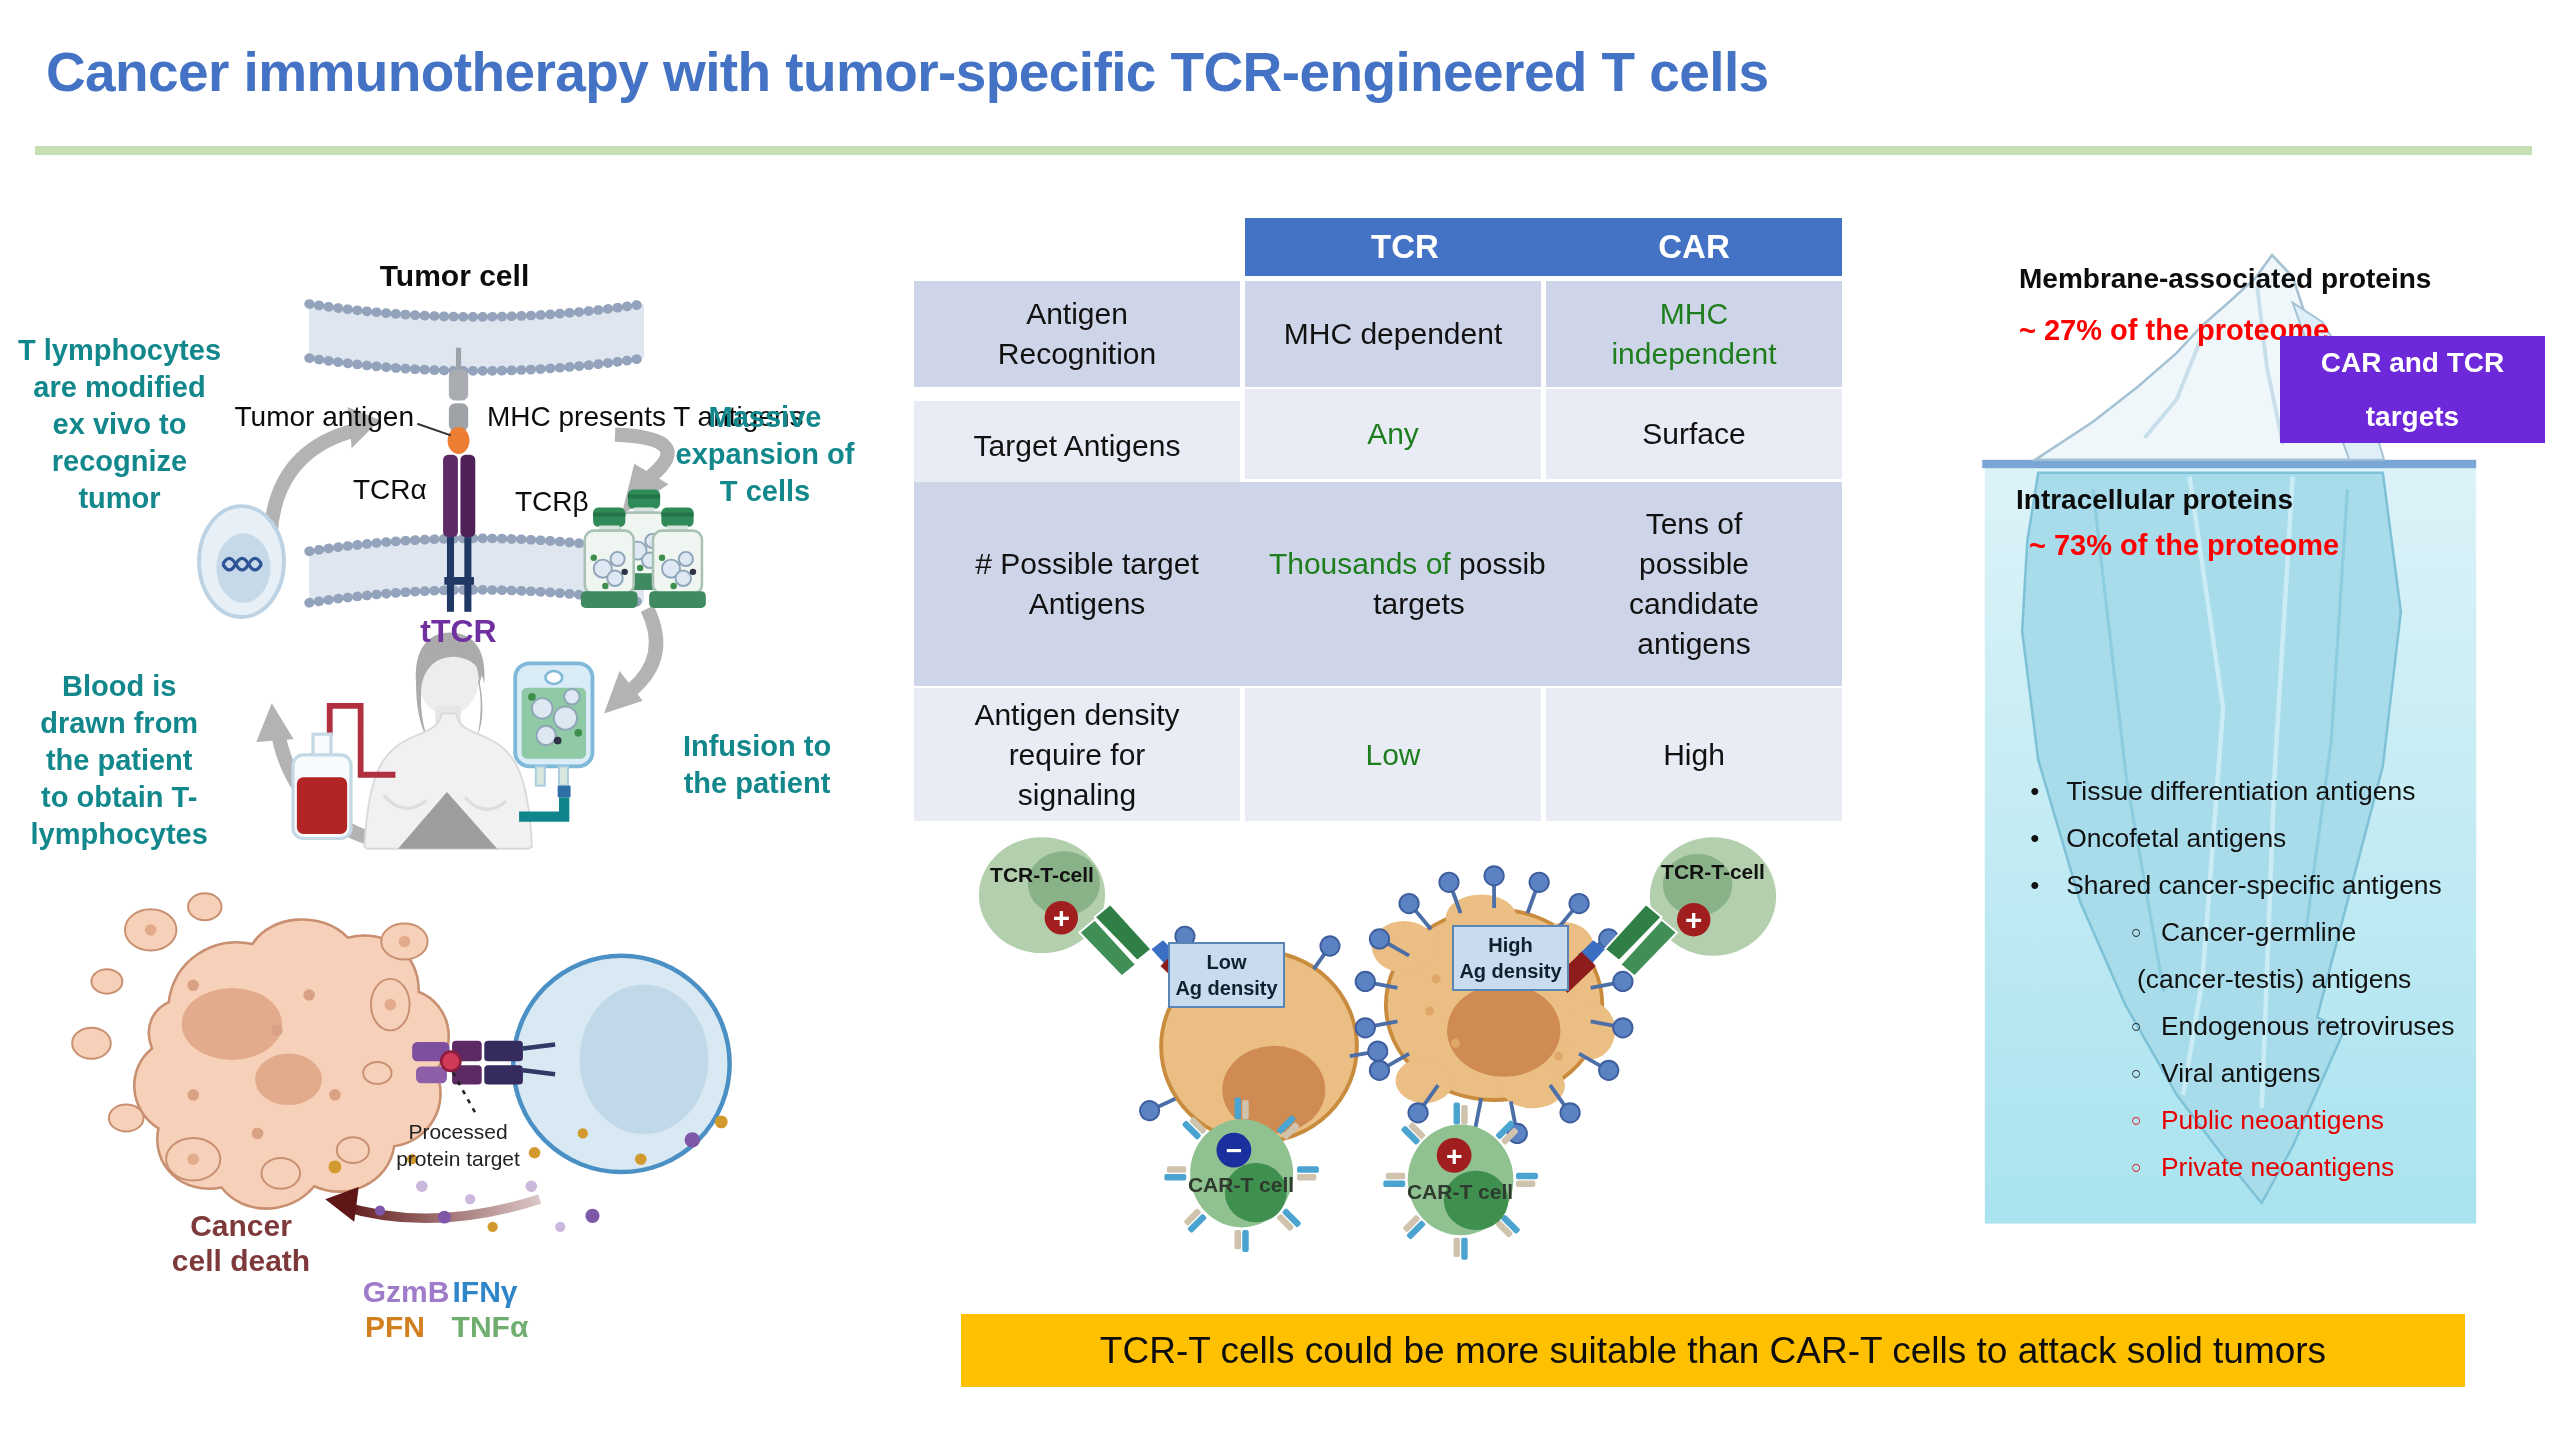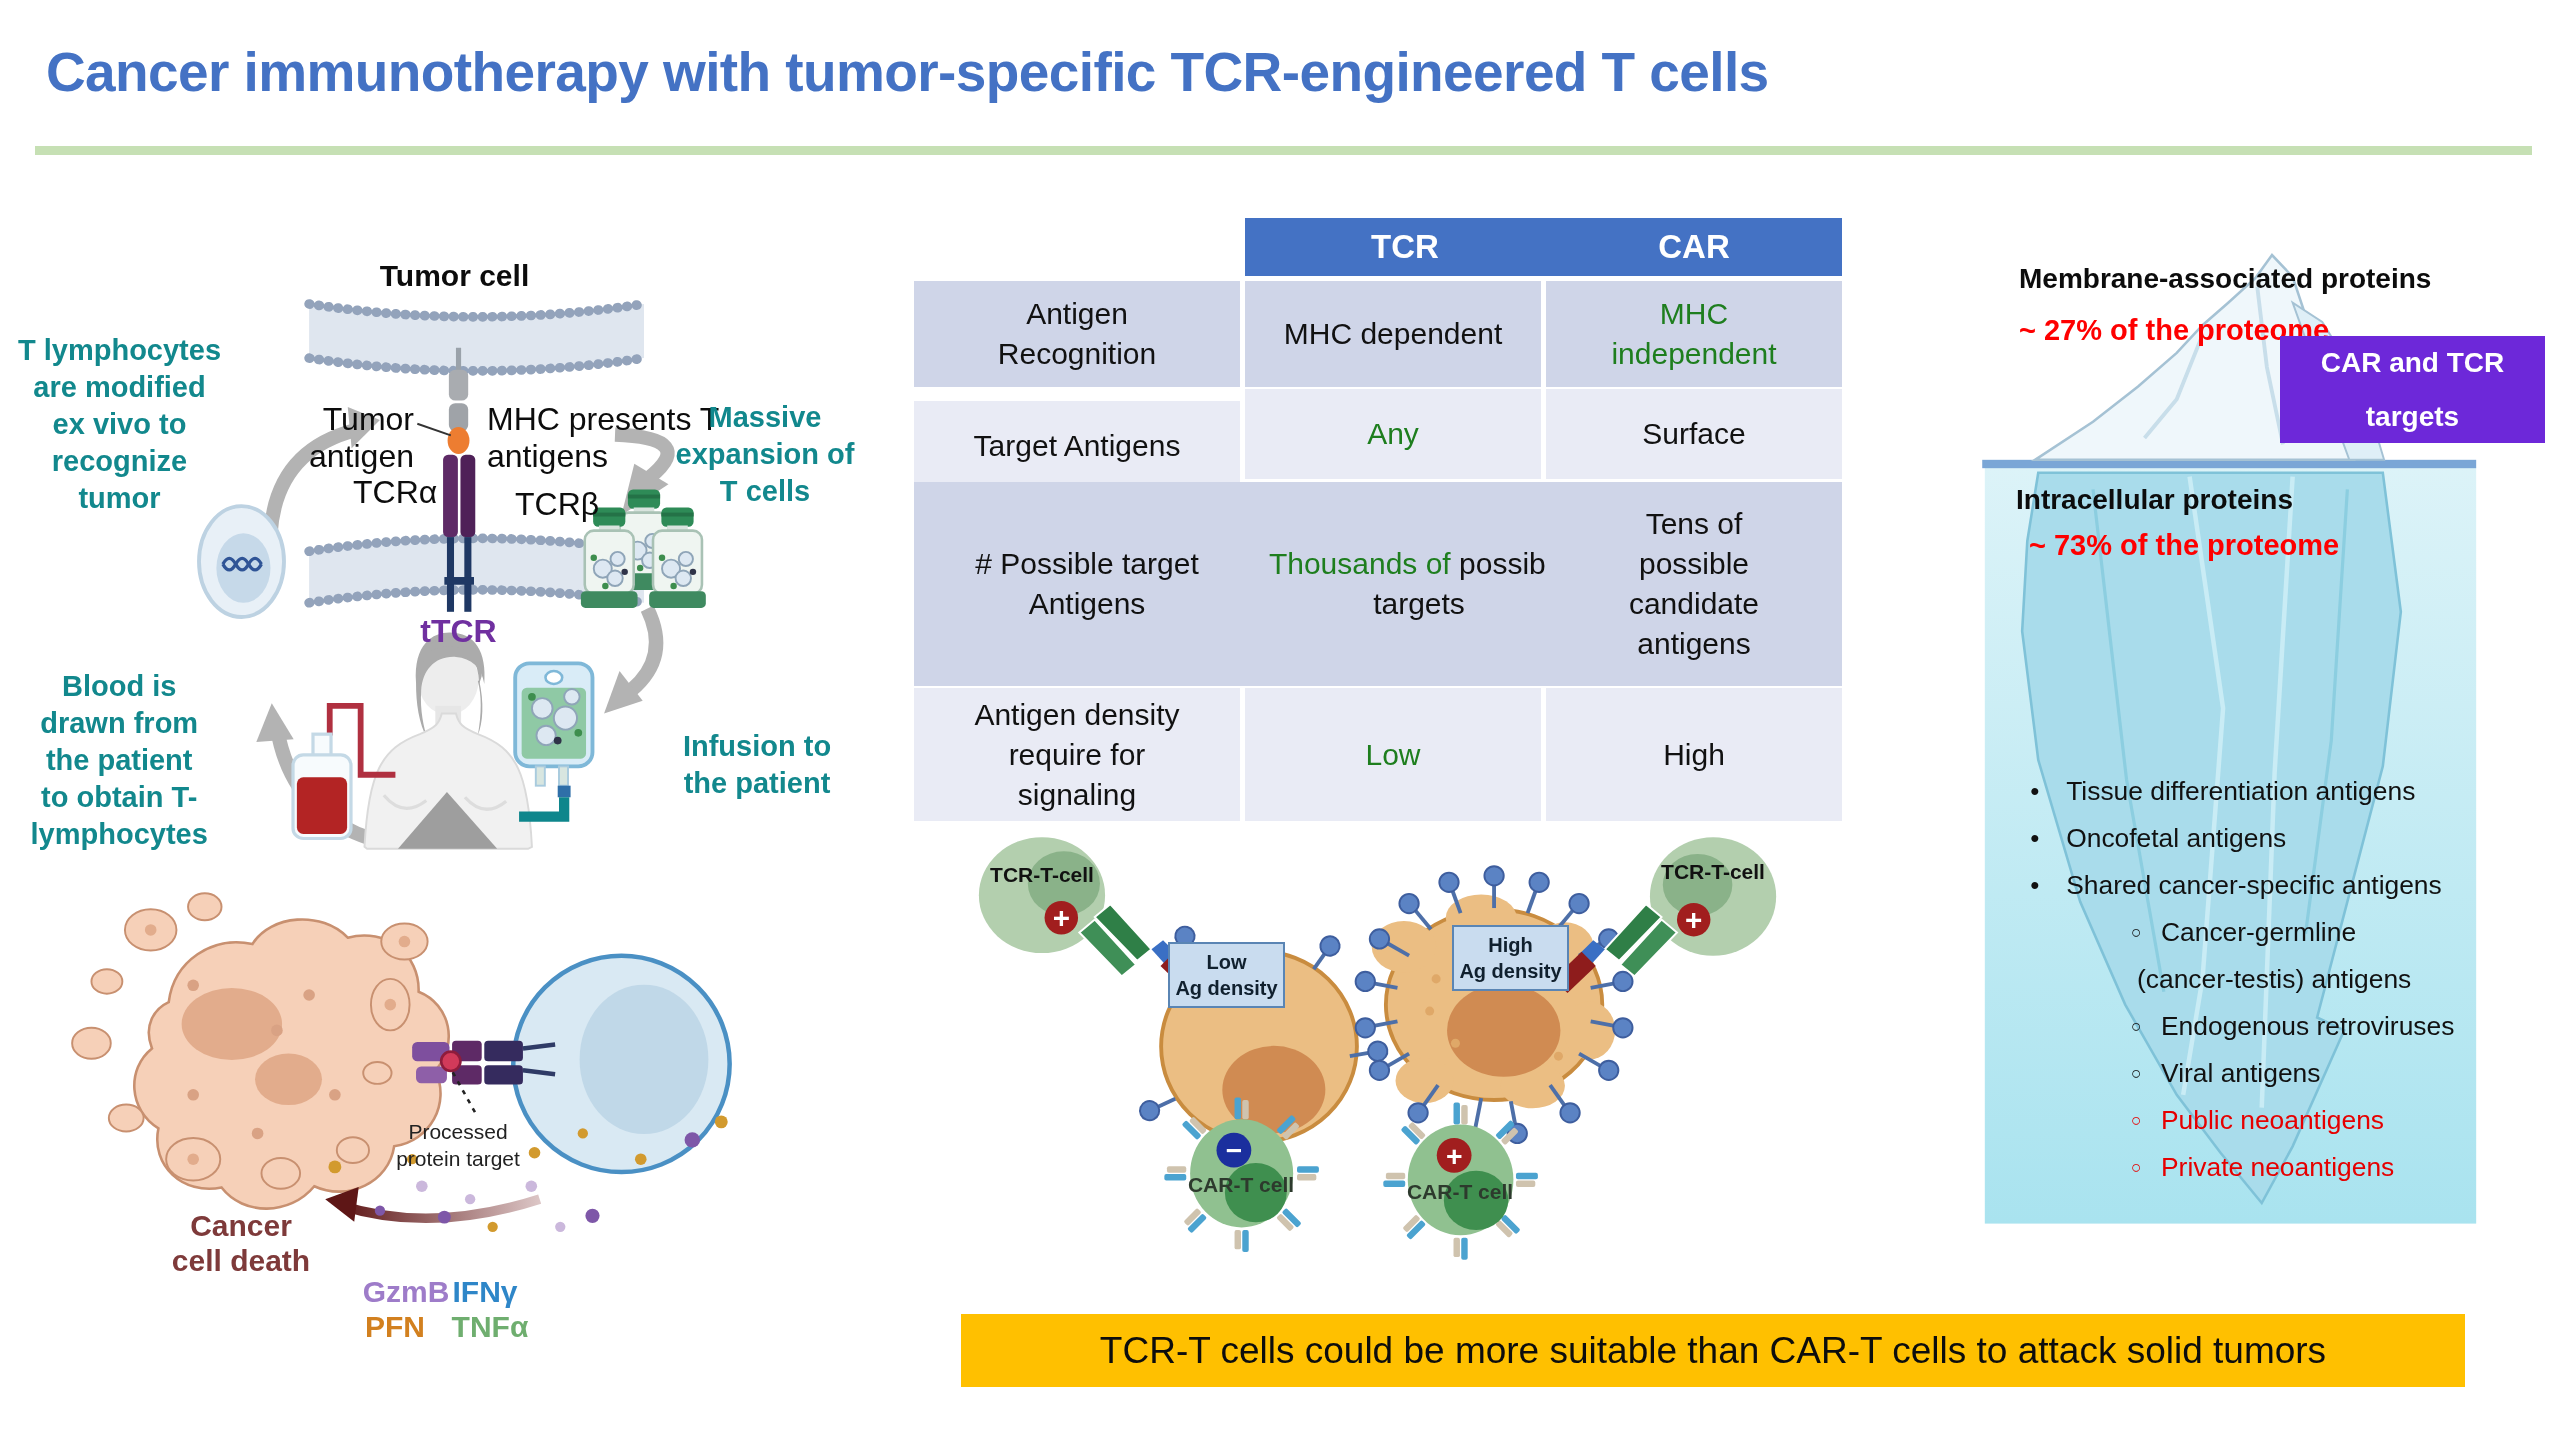--- a/index.html
+++ b/index.html
@@ -5,21 +5,21 @@
   html,body{margin:0;padding:0;background:#fff;}
   #stage{position:relative;width:2576px;height:1449px;background:#ffffff;overflow:hidden;
          font-family:"Liberation Sans","DejaVu Sans",sans-serif;}
   .abs{position:absolute;}
   .preline{white-space:pre-line;}
   
   .title{left:46px;top:40px;width:2190px;font-size:55px;font-weight:600;color:#4472C4;letter-spacing:-0.6px;}
   .underline{left:35px;top:146px;width:2497px;height:9px;background:#C6E0B4;}
   
   .teal{color:#12888D;font-weight:bold;text-align:center;font-size:29px;line-height:37px;}
-  .blackcap{color:#0c0c0c;font-size:32px;}
+  .blackcap{color:#0c0c0c;font-size:28px;}
   .bold{font-weight:bold;}
   .center{text-align:center;}
   .right{text-align:right;}
   
   .tbl-cell{display:flex;align-items:center;justify-content:center;text-align:center;
             font-size:30px;line-height:40px;color:#111;}
   .hdr{background:#4472C4;color:#fff;font-weight:bold;font-size:33px;}
   .rowA{background:#CFD5E8;}
   .rowB{background:#E9EBF5;}
   

